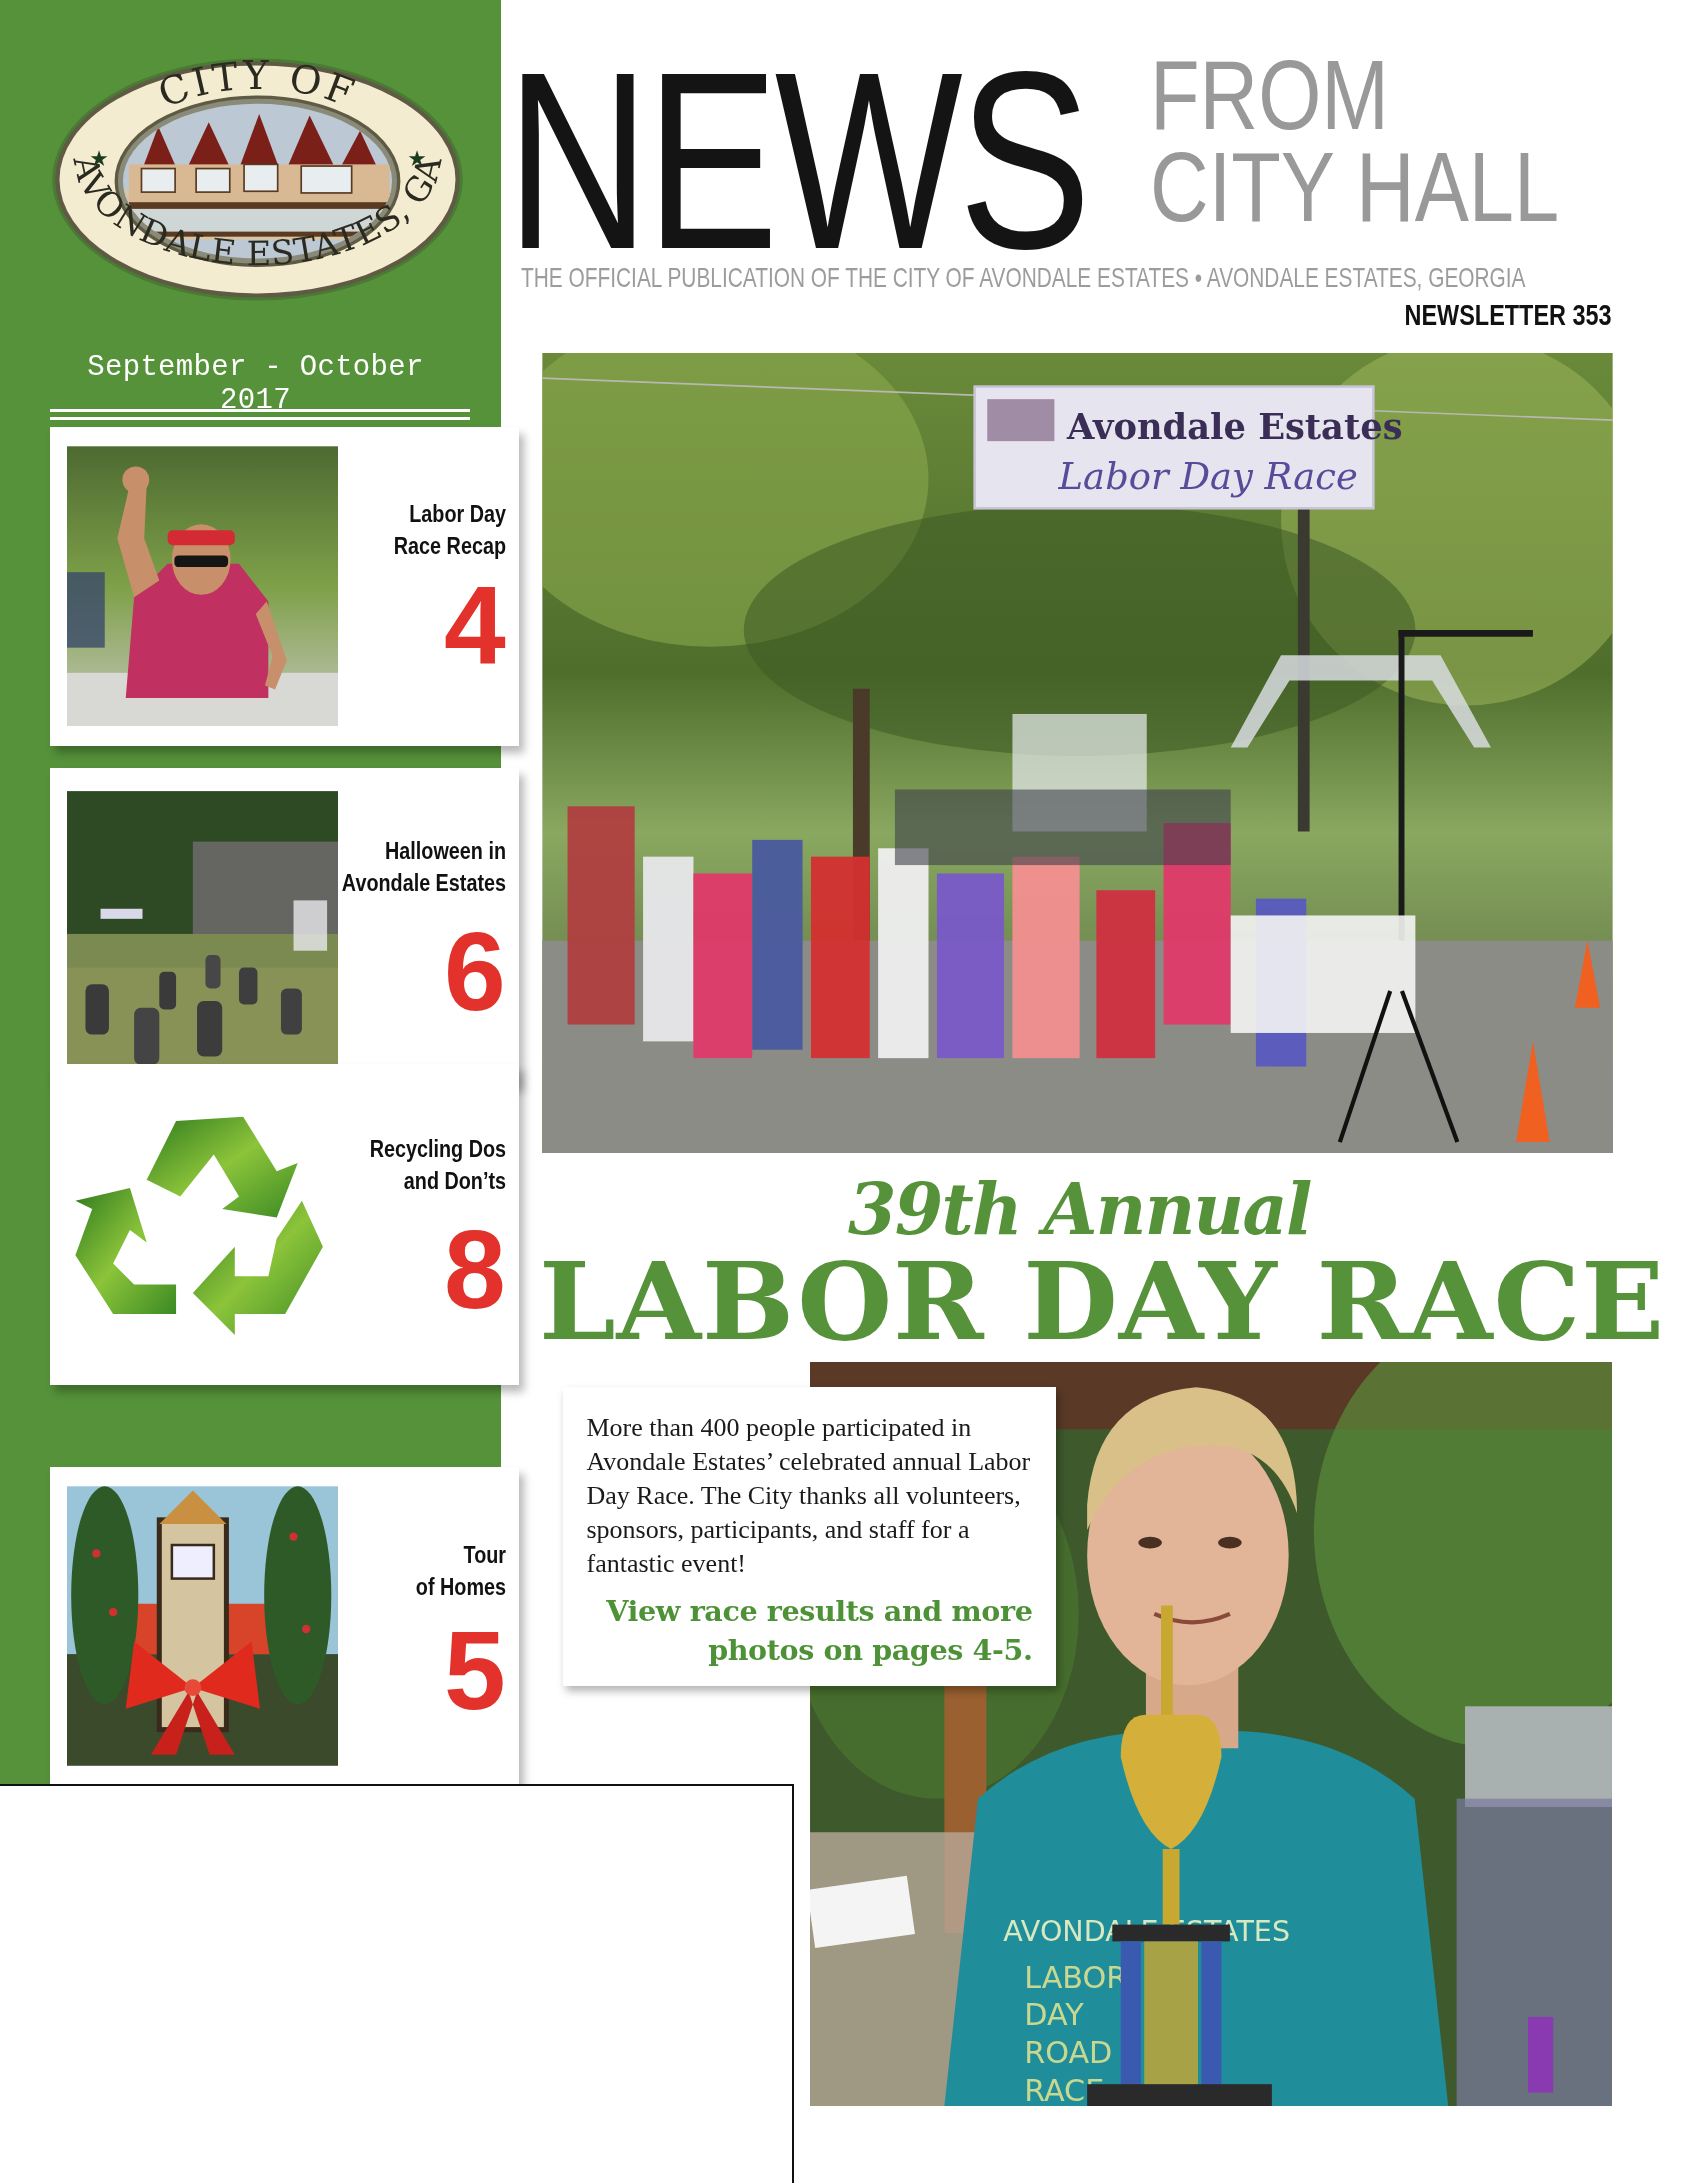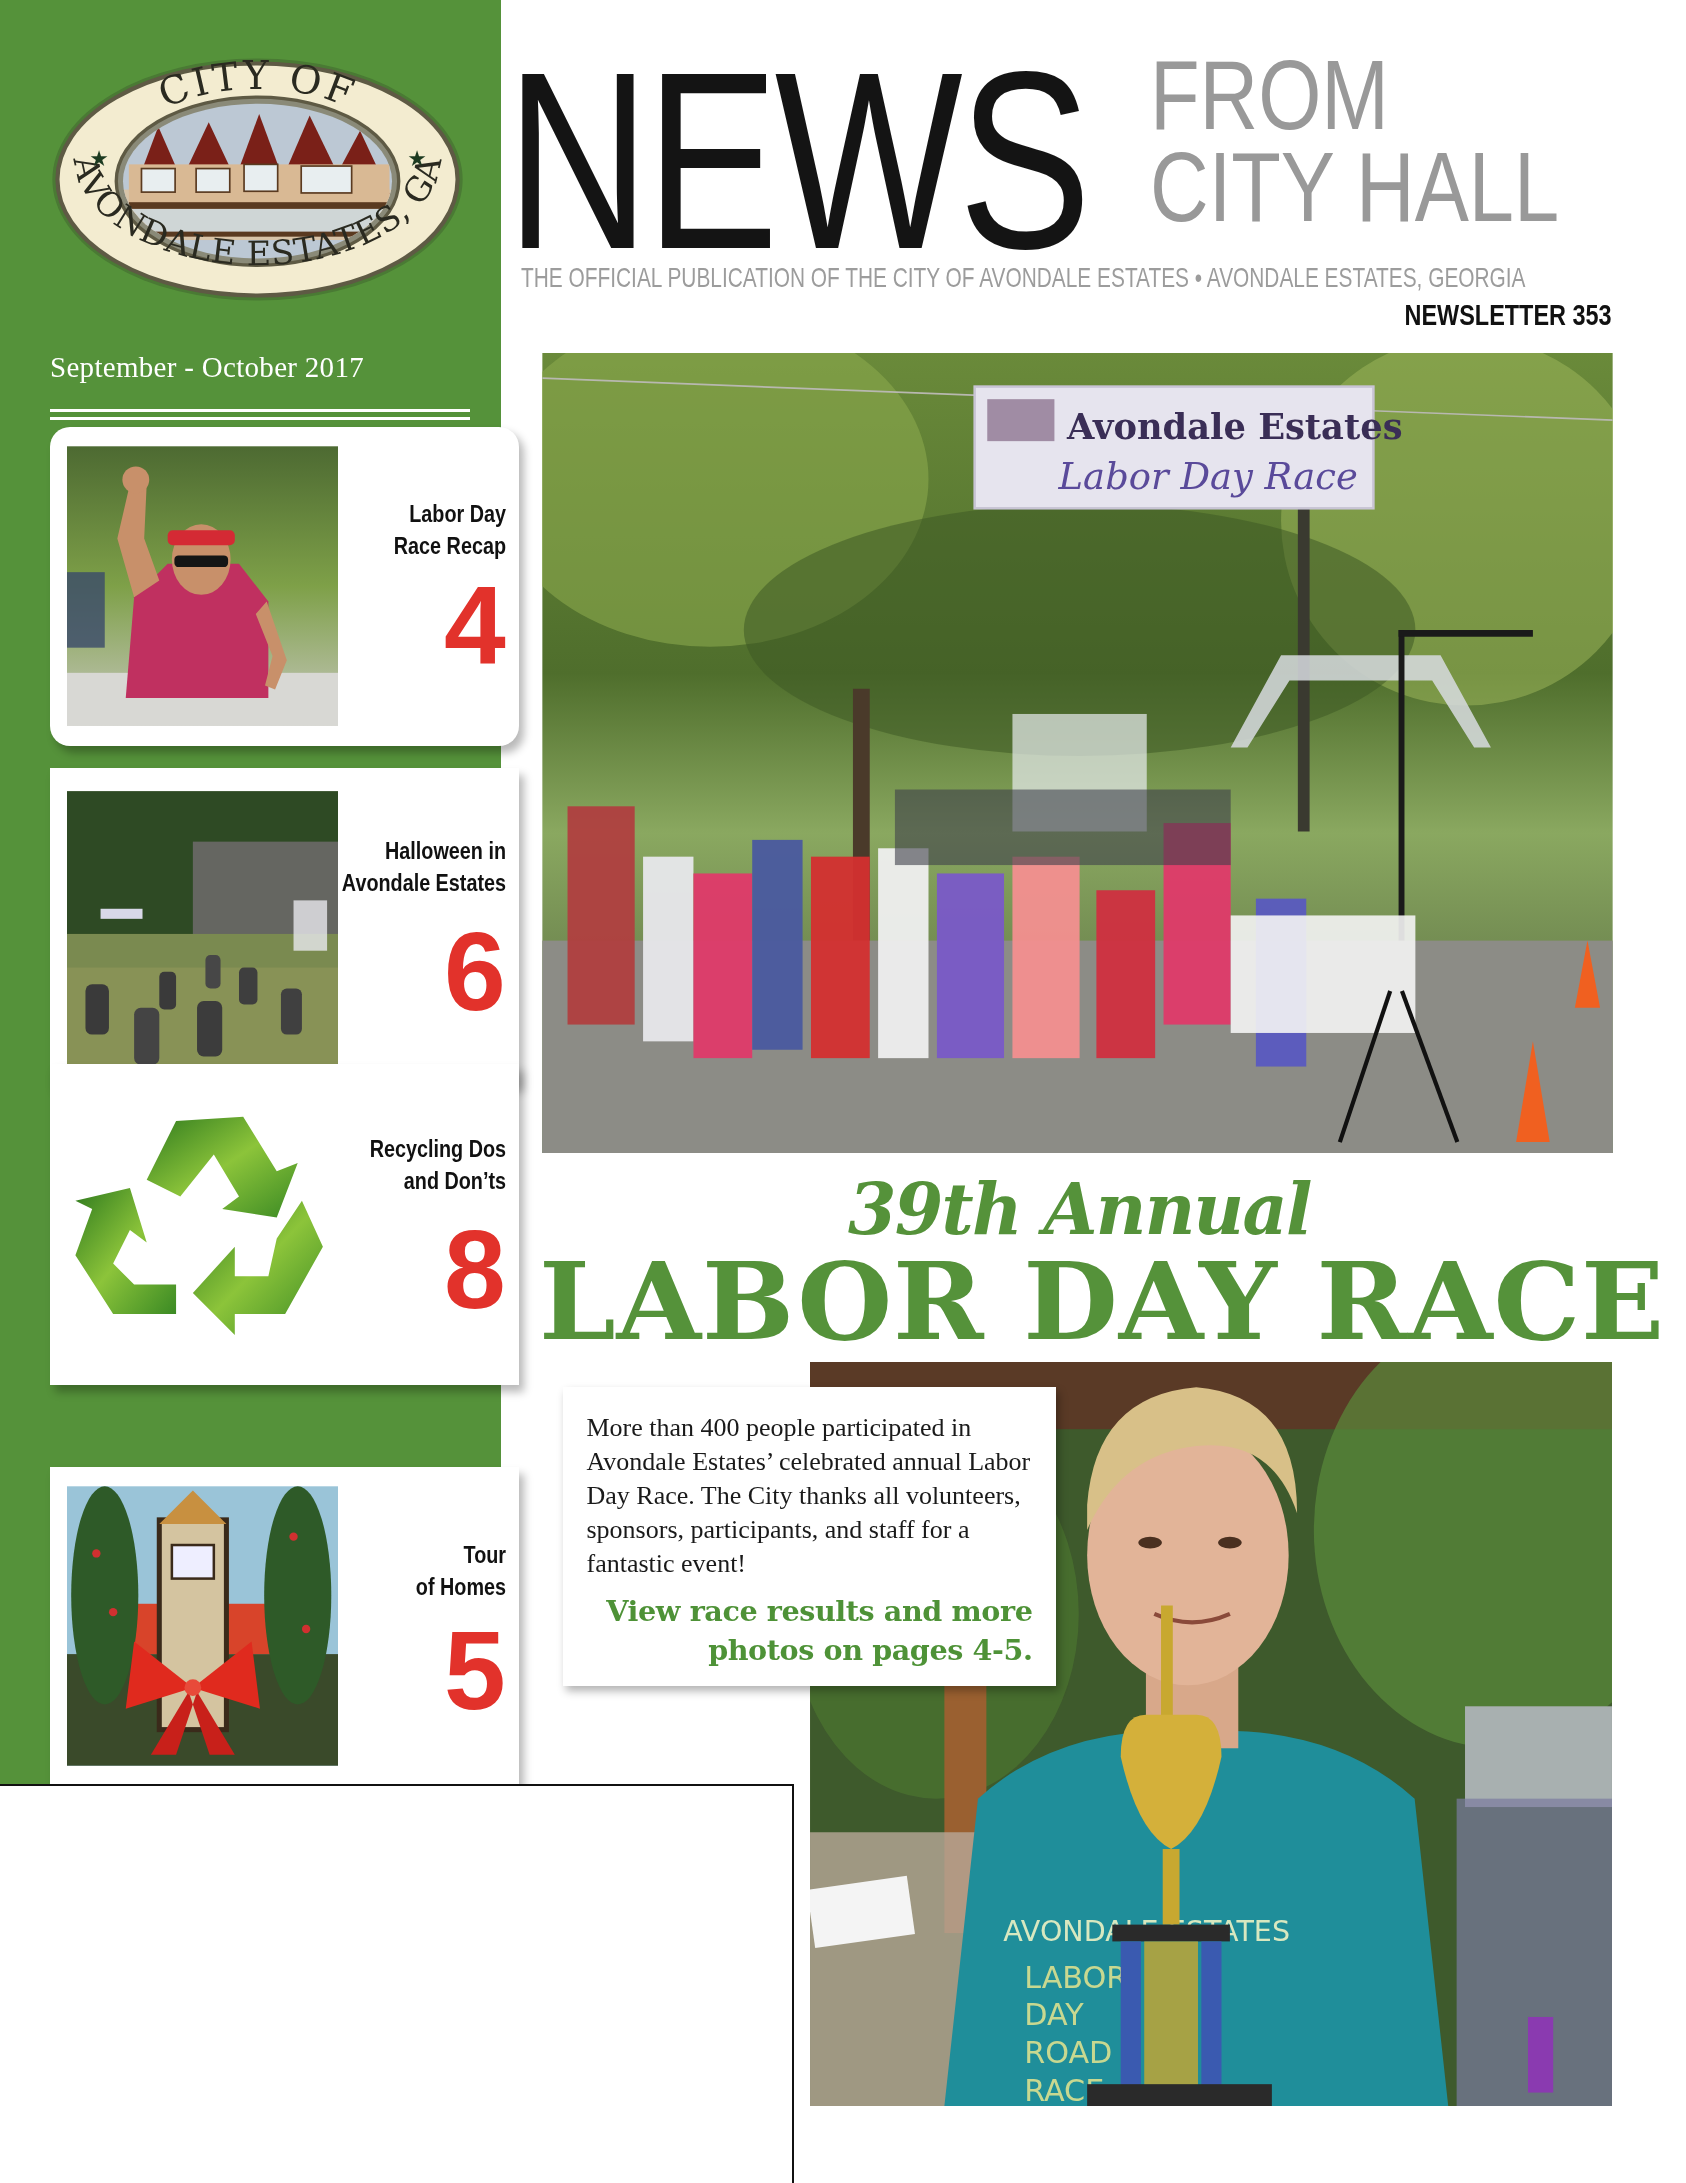--- a/index.html
+++ b/index.html
@@ -3,22 +3,22 @@
 <meta charset="utf-8">
 <style>
   * { box-sizing: border-box; margin: 0; padding: 0; }
   html, body { width: 1687px; height: 2183px; background: #ffffff; overflow: hidden; }
   body { position: relative; font-family: "Liberation Sans", sans-serif; }
 
   .sidebar { position: absolute; left: 0; top: 0; width: 501px; height: 1784px; background: #55923a; }
 
   .logo { position: absolute; left: 49px; top: 55px; width: 417px; height: 249px; }
 
-  .date { position: absolute; left: 50px; top: 351px; width: 411px; text-align: left;
-          color: #ffffff; font-size: 29px; letter-spacing: 0.3px; font-family: Liberation Serif, serif; }
+  .date { position: absolute; left: 50px; top: 351px; width: 411px; text-align: center;
+          color: #ffffff; font-size: 29px; letter-spacing: 0.3px; font-family: Liberation Mono, monospace; }
   .rule { position: absolute; left: 50px; width: 420px; height: 2.5px; background: #ffffff; }
 
   .card { position: absolute; left: 50px; width: 469px; background: #ffffff;
           box-shadow: 5px 6.7px 8.4px rgba(0,0,0,0.28); }
   .card .thumb { position: absolute; left: 17px; top: 17px; width: 271px; height: 280px; overflow: hidden; }
   .card .label { position: absolute; right: 13.4px; width: 218px; text-align: right; color: #111;
                  font-family: "Liberation Sans", sans-serif; font-weight: bold; font-size: 23px;
                  line-height: 32px; transform: scaleX(0.86); transform-origin: right center; }
   .card .num { position: absolute; right: 13.4px; text-align: right; color: #e2322b;
                font-family: "Liberation Sans", sans-serif; font-weight: bold; font-size: 111px; line-height: 1; }
@@ -97,21 +97,21 @@
     </text>
     <text x="48" y="132" font-size="26" fill="#1c3a20">★</text>
     <text x="426" y="132" font-size="26" fill="#1c3a20">★</text>
   </svg>
 </div>
 
 <div class="date">September - October 2017</div>
 <div class="rule" style="top:409px;"></div>
 <div class="rule" style="top:417px;"></div>
 
-<div class="card" style="top:427px; height:319px;border-radius:20px;">
+<div class="card" style="top:427px; height:319px;">
   <div class="thumb" style="top:18.5px;">
     <svg width="271" height="280" viewBox="0 0 323 333">
       <defs>
         <linearGradient id="g1" x1="0" y1="0" x2="0" y2="1">
           <stop offset="0" stop-color="#4d6a32"></stop>
             <stop offset="0.5" stop-color="#7ea048"></stop>
             <stop offset="1" stop-color="#c8c8c0"></stop>
         </linearGradient>
       </defs>
       <rect width="323" height="333" fill="url(#g1)"></rect>

